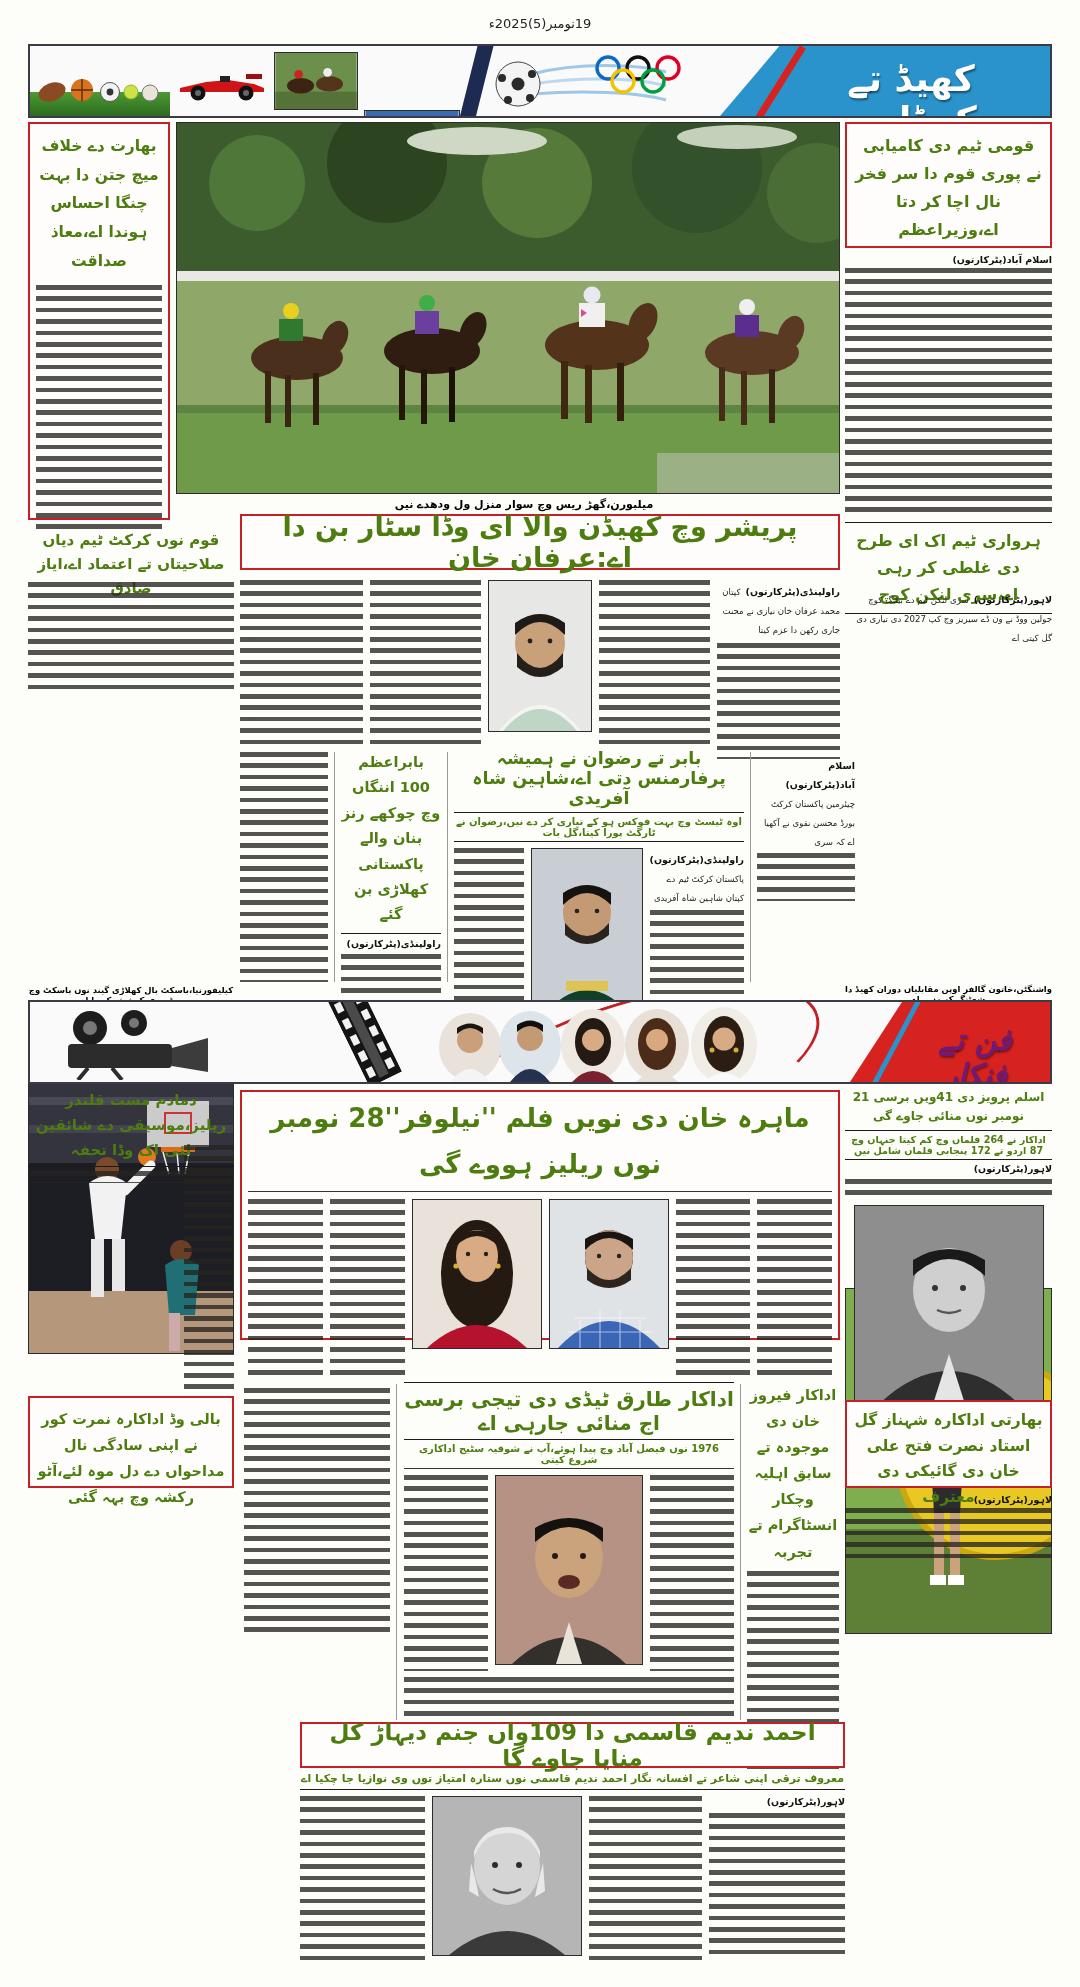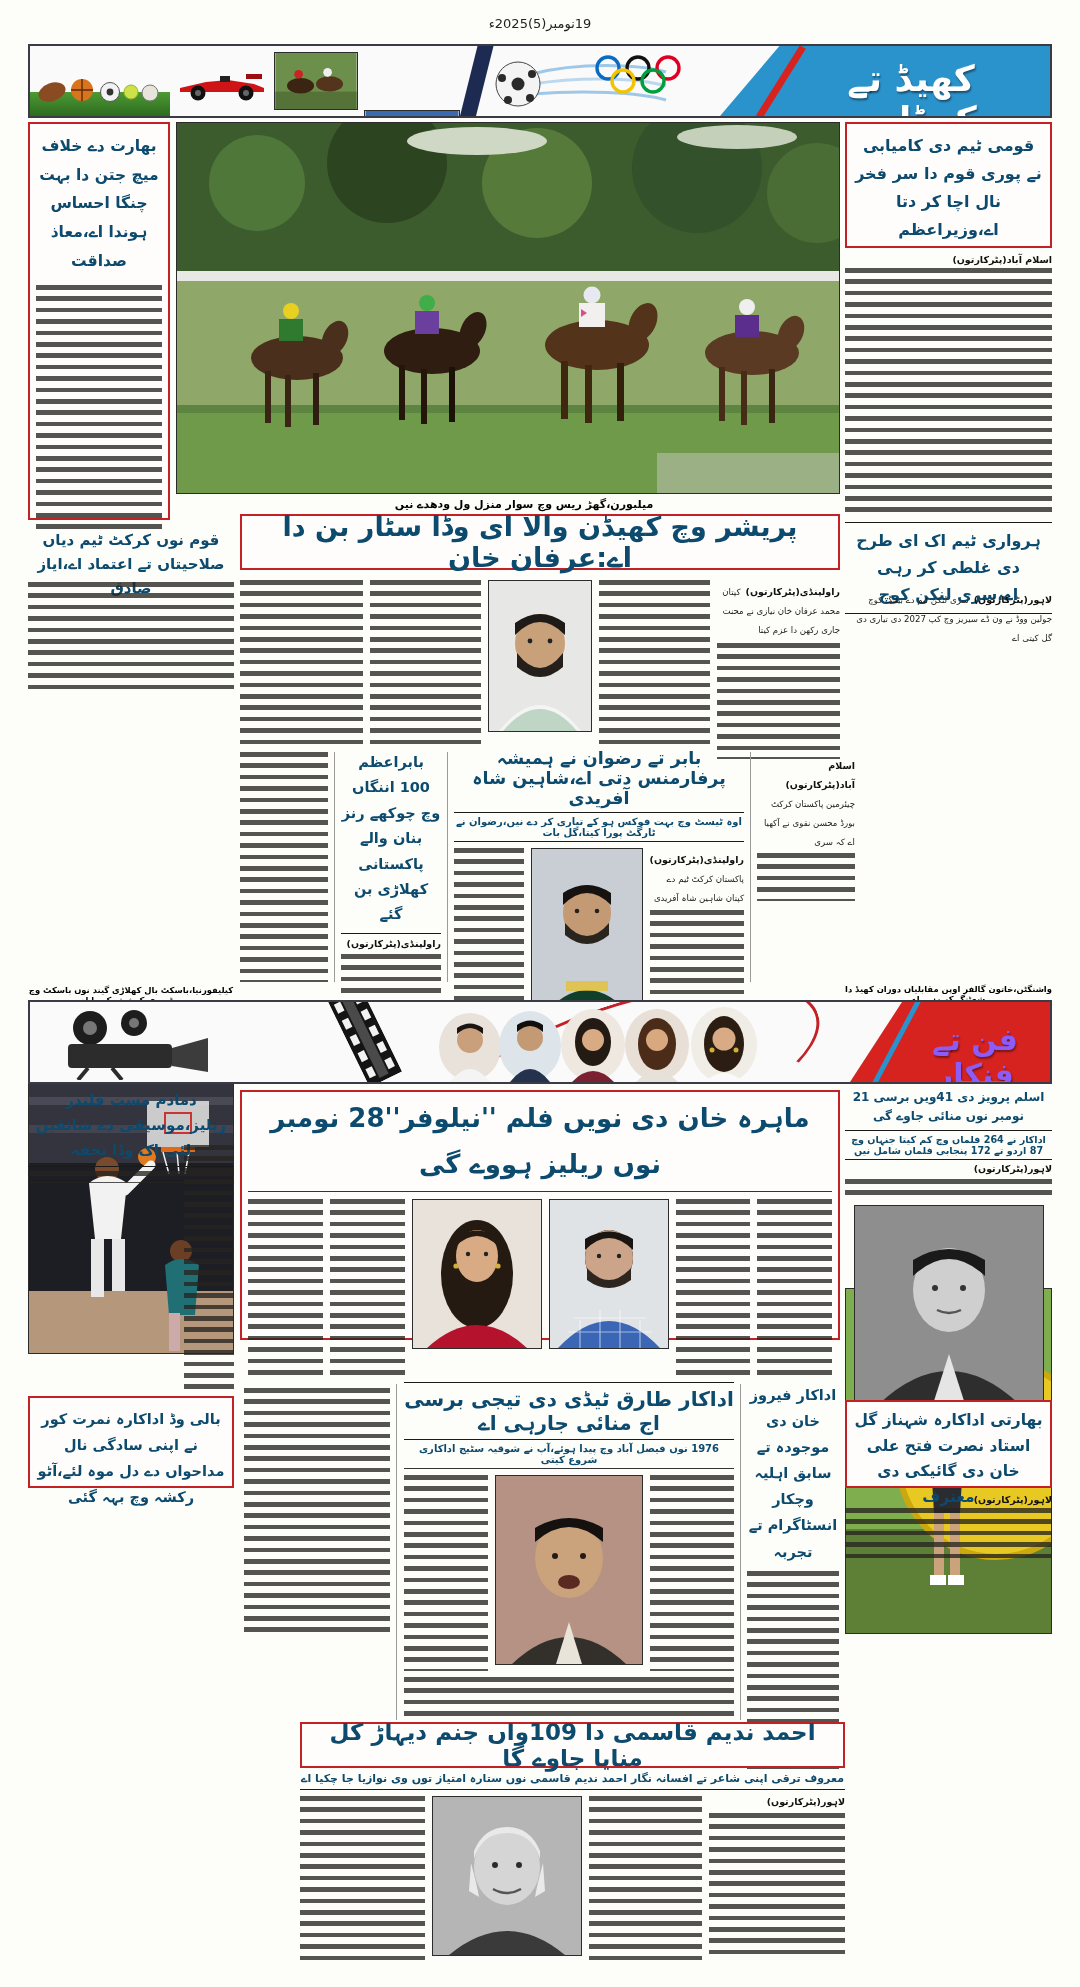--- a/index.html
+++ b/index.html
@@ -1,20 +1,20 @@
 <!DOCTYPE html>
 <html lang="ur" dir="ltr"><head>
 <meta charset="utf-8">
 <style>
   html,body{margin:0;padding:0;background:#dcdcdc;}
   .page{position:relative;width:1080px;height:1987px;margin:0 auto;background:#fdfdfa;
         font-family:"DejaVu Sans",sans-serif;color:#111;overflow:hidden;}
   .abs{position:absolute;}
   .u{direction:rtl;unicode-bidi:embed;}
-  .hl{font-weight:bold;text-align:center;color:#0c4a6e;}
+  .hl{font-weight:bold;text-align:center;color:#4d7c0f;}
   .redbox{border:2px solid #c42127;background:#fffdfb;box-sizing:border-box;}
   .sim{background-image:repeating-linear-gradient(to bottom,#26241f 0px,#26241f 4.6px,transparent 4.6px,transparent 11.4px);opacity:.78;}
   .cap{font-weight:bold;text-align:center;color:#000;}
   .dl{font-weight:bold;font-size:9.5px;line-height:1.3;}
   .lead{font-size:8.6px;line-height:1.45;color:#222;text-align:justify;}
   .vr{border-left:1px solid #9a9a9a;}
   .rule-t{border-top:1.5px solid #1a1a1a;}
   .rule-b{border-bottom:1.5px solid #1a1a1a;}
   .cols{display:flex;flex-direction:row-reverse;gap:7px;box-sizing:border-box;}
   .photo{position:relative;overflow:hidden;border:1px solid #2c2c2c;background:#d8d8d8;box-sizing:border-box;}
@@ -383,21 +383,21 @@
       <circle cx="112" cy="36" r="30" fill="#8a8a8a" stroke="#2c2c2c" stroke-width="3"></circle>
       <circle cx="112" cy="36" r="6" fill="#2c2c2c"></circle>
       <circle cx="112" cy="18" r="7" fill="#d5d5d5"></circle>
           <circle cx="112" cy="54" r="7" fill="#d5d5d5"></circle>
       <circle cx="94" cy="36" r="7" fill="#d5d5d5"></circle>
           <circle cx="130" cy="36" r="7" fill="#d5d5d5"></circle>
     </svg>
     
     <div class="abs" style="right:0;top:0;bottom:0;width:200px;background:#d6231f;clip-path:polygon(26% 0,100% 0,100% 100%,0 100%);"></div>
     <div class="abs" style="right:152px;top:-8px;width:5px;height:100px;background:#2b93cc;transform:rotate(28deg);"></div>
-    <div class="abs u hl" style="right:10px;top:20px;width:130px;font-size:30px;color:#8b5cf6;text-shadow:1px 2px 2px rgba(0,0,0,.4);">فن تے فنکار</div>
+    <div class="abs u hl" style="right:10px;top:20px;width:130px;font-size:30px;color:#701a75;text-shadow:1px 2px 2px rgba(0,0,0,.4);font-style:italic;">فن تے فنکار</div>
   </path></div>
 
   <div class="abs redbox" style="left:240px;top:1090px;width:600px;height:250px;padding:4px 6px;">
     <div class="u hl" style="font-size:26px;line-height:1.75;border-bottom:1px solid #333;padding-bottom:4px;">ماہرہ خان دی نویں فلم ''نیلوفر''28 نومبر نوں ریلیز ہووے گی</div>
     <div class="cols" style="margin-top:7px;height:178px;">
       <div class="sim" style="flex:1;"></div>
       <div class="sim" style="flex:1;"></div>
       <div class="photo" style="width:120px;height:150px;flex:0 0 auto;">
         <svg width="118" height="148" viewBox="0 0 118 148">
           <rect width="118" height="148" fill="#dfe3e6"></rect>

